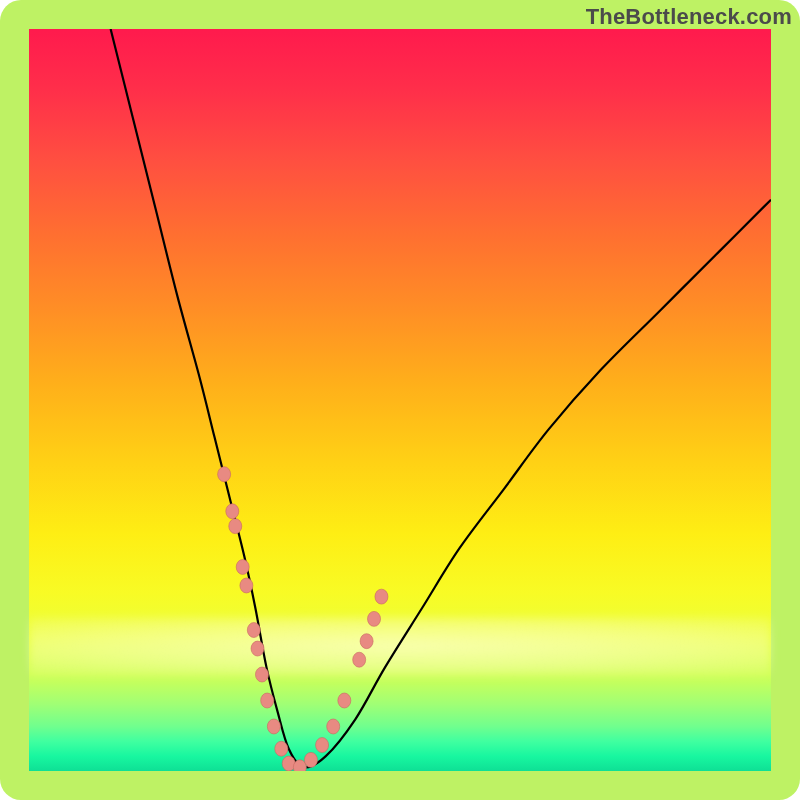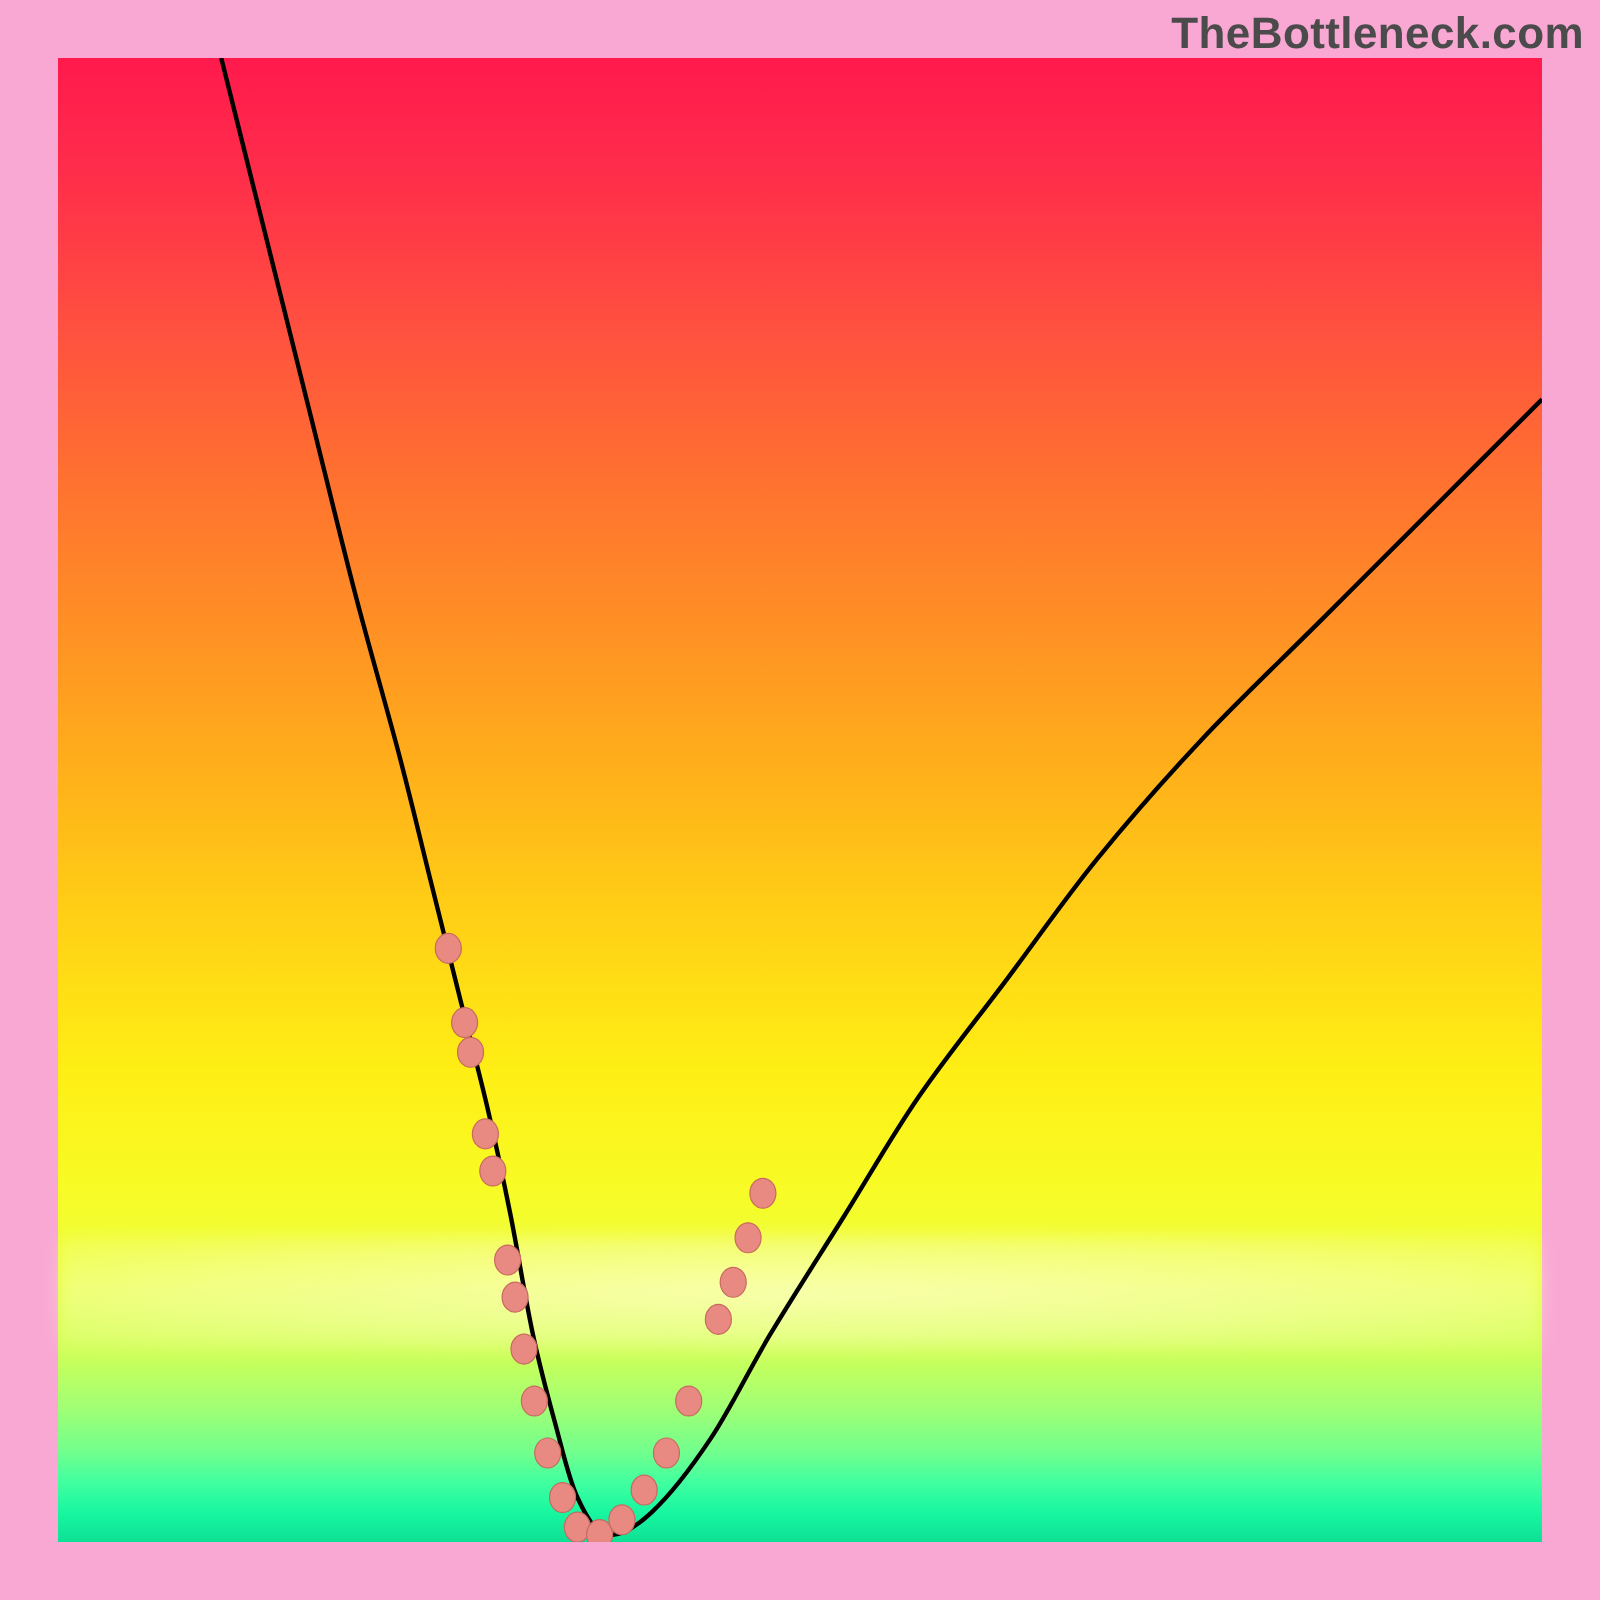--- a/index.html
+++ b/index.html
@@ -1,21 +1,22 @@
 <!DOCTYPE html>
 <html><head>
 <meta charset="utf-8">
 <style>
   * { margin: 0; padding: 0; box-sizing: border-box; }
   html, body { width: 800px; height: 800px; overflow: hidden; }
   .frame {
     width: 800px;
     height: 800px;
-    background: #f9a8d4;
+    background: #bef264;
     position: relative;
+    border-radius: 21px;
   }
   .plot-area {
     position: absolute;
     left: 29px;
     top: 29px;
     width: 742px;
     height: 742px;
     background: linear-gradient(to bottom,
       #ff1a4d 0%,
       #ff2e4a 8%,

